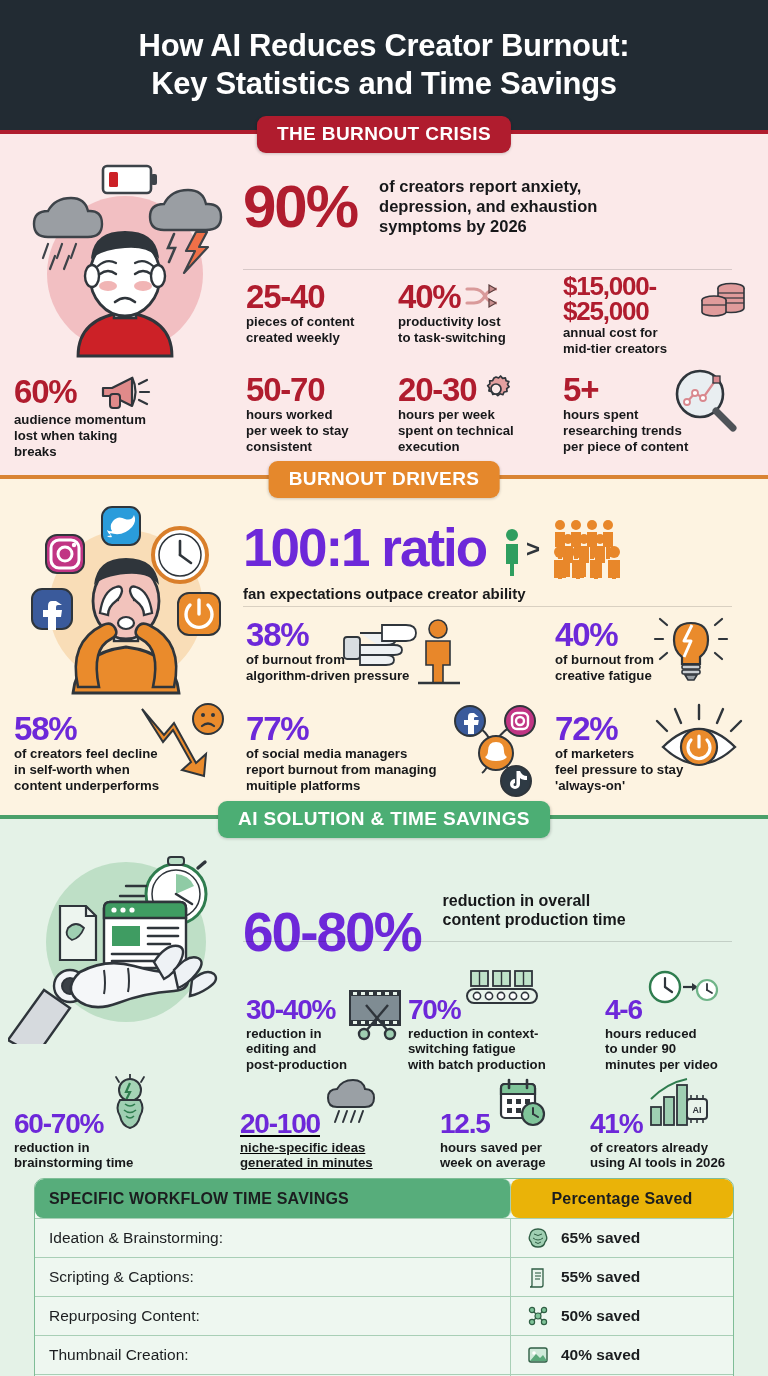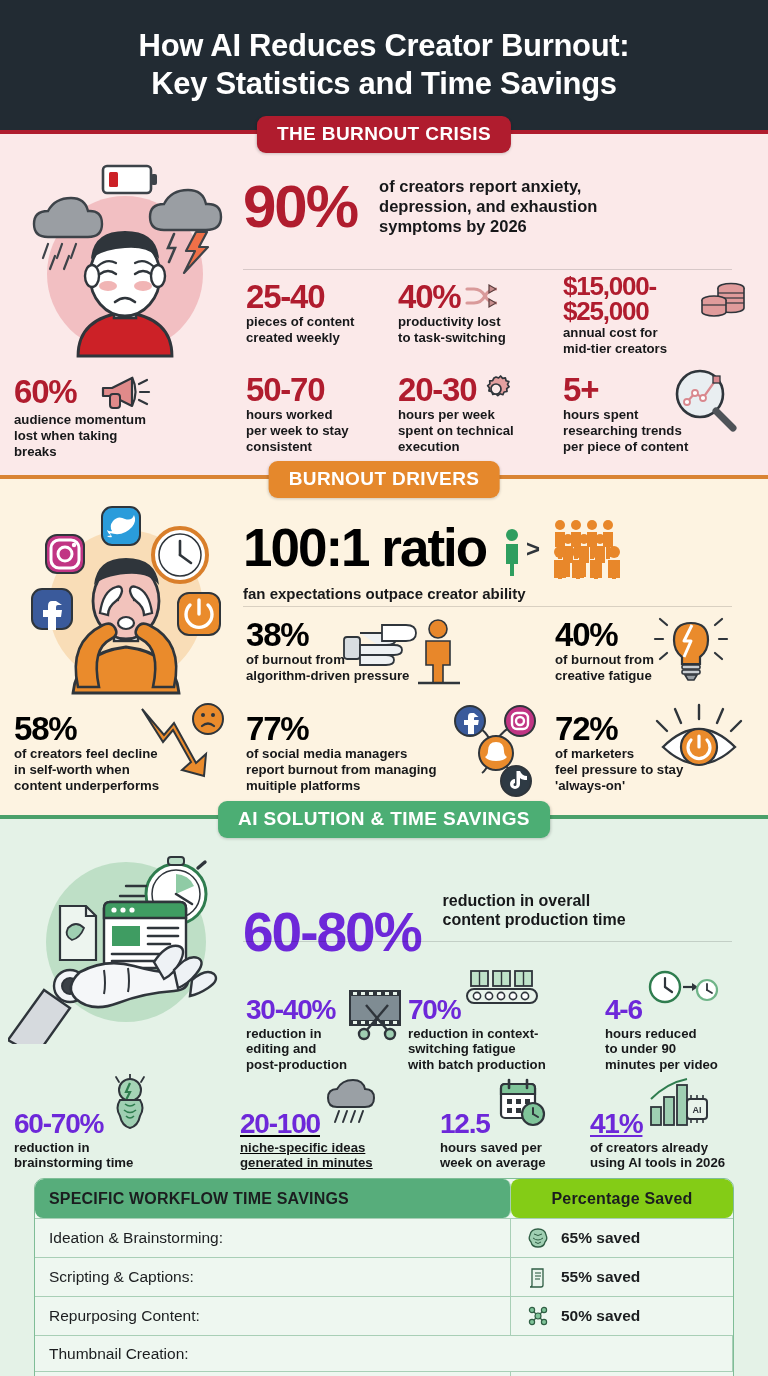--- a/index.html
+++ b/index.html
@@ -80,40 +80,40 @@
     font-weight:800; line-height:0.95; letter-spacing:-1.2px;
     display:inline-block; vertical-align:middle;
   }
   .stat .lbl {
     font-weight:700; color:#17181a;
     font-size:13.2px; line-height:1.2; margin-top:2px;
   }
   .numrow { display:flex; align-items:center; gap:5px; }
 
   .c-red   { color:#b01c2e; }
-  .c-org   { color:#000000; }
+  .c-org   { color:#6d28d9; }
   .c-grn   { color:#6d28d9;margin-top:44px; }
 
   .icon-inline { display:inline-block; vertical-align:middle; }
 
   
   .tbl {
     position:absolute; left:34px; top:1178px;
     width:700px;
     border:1.5px solid #7fbd97;
     border-radius:10px;
     overflow:hidden;
     background:#eef7f0;
     font-size:15.5px;
   }
   .tbl .row { display:flex; border-top:1px solid #a8cfb6; }
   .tbl .row:first-child { border-top:none; }
   .tbl .hdr { font-weight:700; color:#ffffff; }
   .tbl .hdr .c1 { background:#57ad7b; }
-  .tbl .hdr .c2 { background:#84cc16; justify-content:center; }
+  .tbl .hdr .c2 { background:#eab308; justify-content:center; }
   .tbl .c1 {
     flex:1 1 auto; padding:8px 14px;
     display:flex; align-items:center;
     color:#1b1d1f;
     border-right:1px solid #a8cfb6;
     min-height:35px;
   }
   .tbl .c2 {
     width:222px; padding:8px 14px;
     display:flex; align-items:center; gap:10px;
@@ -811,21 +811,21 @@
         </span>
       </div>
       <div class="lbl">
         <span>hours saved per</span><br>
         <span>week on average</span>
       </div>
     </div>
 
     <div class="stat" style="left:590px; top:248px; width:175px;">
       <div class="numrow">
-        <span class="num c-grn" style="font-size:28px;text-decoration:underline;">41%</span>
+        <span class="num c-grn" style="font-size:28px;">41%</span>
         <span class="icon-inline">
           <svg width="62" height="54" viewBox="0 0 62 54">
             <g fill="#9fcfb2" stroke="#2f353b" stroke-width="1.8">
               <rect x="4" y="32" width="10" height="18"></rect>
               <rect x="17" y="22" width="10" height="28"></rect>
               <rect x="30" y="10" width="10" height="40"></rect>
             </g>
             <path d="M4 24 q16 -16 36 -20" fill="none" stroke="#2f7d4f" stroke-width="2"></path>
             <rect x="40" y="24" width="20" height="20" rx="3" fill="#e8f3ea" stroke="#2f353b" stroke-width="2"></rect>
             <text x="50" y="38" font-family="Liberation Sans, sans-serif" font-size="9" font-weight="700" text-anchor="middle" fill="#2f353b">AI</text>
@@ -908,20 +908,30 @@
                 <circle cx="17" cy="17" r="2.6"></circle>
             </g>
           </svg>
         </span>
         <span class="pct">50% saved</span>
       </div>
     </div>
 
     <div class="row">
       <div class="c1">Thumbnail Creation:</div>
+      <div class="c2">
+        <span class="tico">
+          <svg width="22" height="22" viewBox="0 0 22 22">
+            <rect x="2" y="4" width="18" height="14" rx="2" fill="#cfeada" stroke="#2f5e44" stroke-width="1.4"></rect>
+            <circle cx="7" cy="9" r="1.8" fill="#fff"></circle>
+            <path d="M3 17 l6 -7 l4 4 l3 -3 l4 6z" fill="#5aa87a"></path>
+          </svg>
+        </span>
+        <span class="pct">40% saved</span>
+      </div>
     </div>
 
     <div class="row">
       <div class="c1">Editing &amp; Post-Production:</div>
       <div class="c2">
         
         
       </div>
     </div>
   </div>

